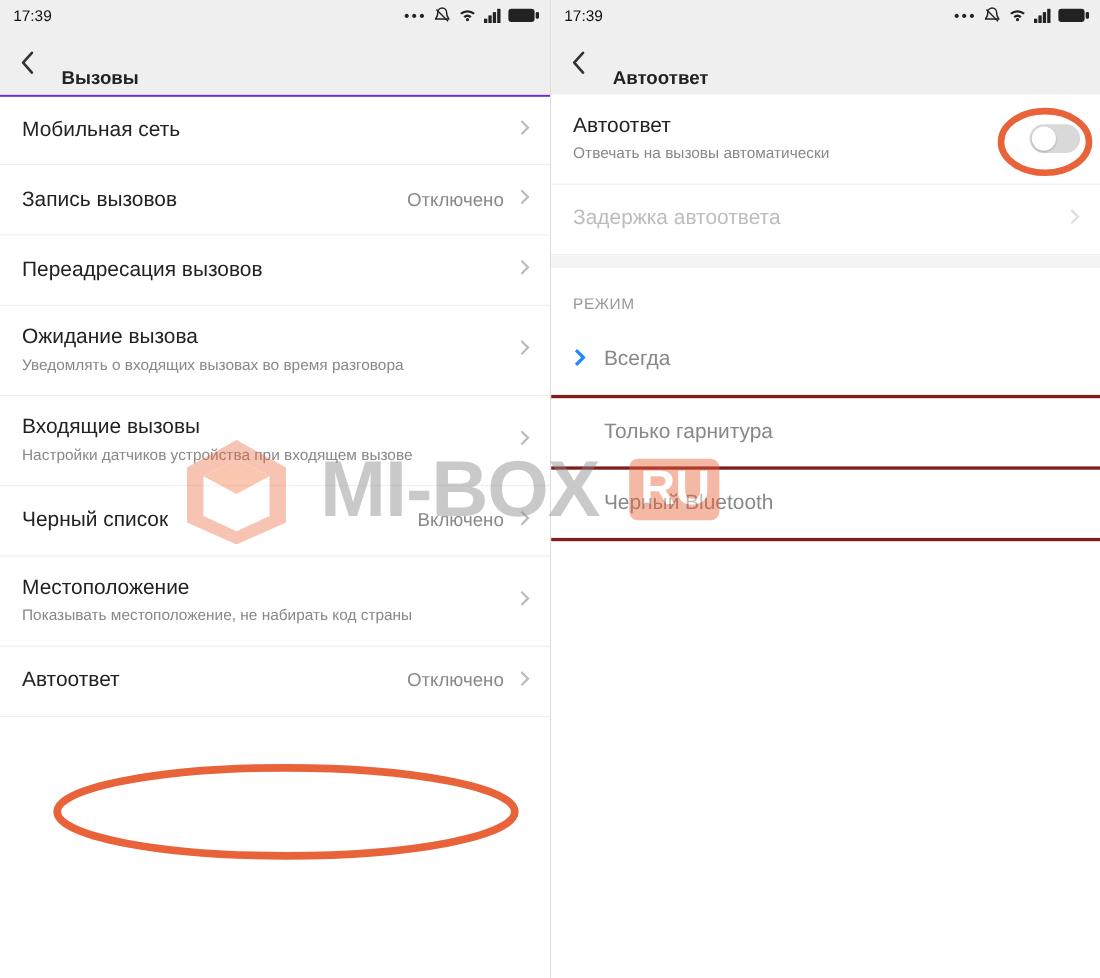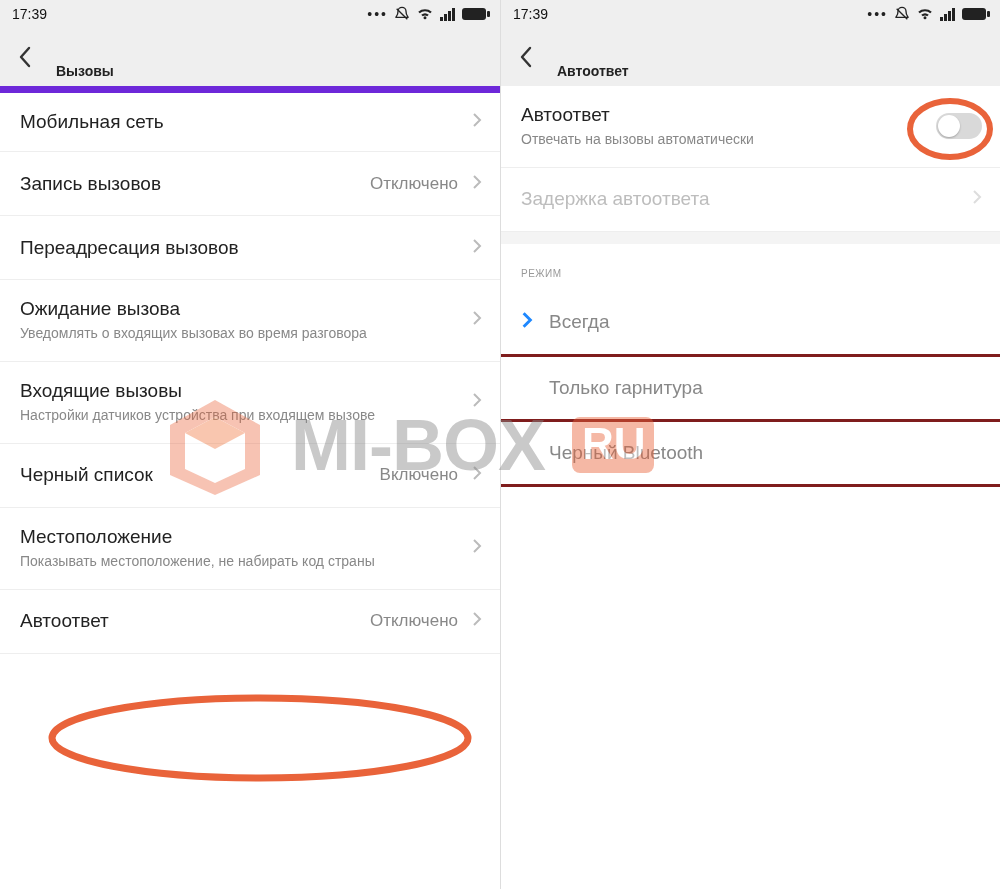--- a/index.html
+++ b/index.html
@@ -7,32 +7,32 @@
   .stage { position:relative; width:1000px; height:889px; display:flex; background:#fff; }
   .phone { width:500px; height:889px; background:#fff; display:flex; flex-direction:column; position:relative; }
   .phone + .phone { border-left:1px solid #ddd; }
   .statusbar { height:28px; background:#efefef; display:flex; align-items:center; justify-content:space-between; padding:0 10px 0 12px; font-size:14px; color:#111; }
   .sb-right { display:flex; align-items:center; gap:6px; }
   .sb-right span { display:inline-flex; align-items:center; }
   .dots::before { content:"\2022\2022\2022"; letter-spacing:2px; font-size:14px; color:#222; }
   .mute-icon svg, .wifi-icon svg, .signal-icon svg, .battery-icon svg { display:block; }
   .appbar { height:58px; display:flex; align-items:center; padding:0 12px; gap:18px; background:#efefef; }
   .back-btn { width:26px; height:26px; display:flex; align-items:center; justify-content:center; cursor:pointer; }
-  .title { font-size:14px; font-weight:600; color:#222;margin-top:28px; }
+  .title { font-size:17px; font-weight:600; color:#222;margin-top:28px; }
   .content { flex:1; background:#fff; overflow:hidden; }
   .row { padding:18px 18px 18px 20px; border-bottom:1px solid #eee; display:flex; align-items:center; cursor:pointer; min-height:64px; }
-  .row:first-child { border-top:7px solid #6d28d9; }
+  .row:first-child { border-top:2px solid #6d28d9; }
   .row .texts { flex:1; min-width:0; }
   .row .label { font-size:19px; color:#222; }
   .row .sub { font-size:14px; color:#888; margin-top:4px; line-height:1.35; }
   .row .value { font-size:17px; color:#888; margin-right:14px; white-space:nowrap; }
   .row .chev { color:#bbb; }
   .row.disabled .label, .row.disabled .chev, .row.disabled .value { color:#bdbdbd; }
   .row.disabled { cursor:default; }
-  .section-header { padding:24px 20px 12px 20px; font-size:10px; color:#999; letter-spacing:0.5px; background:#fff; }
+  .section-header { padding:24px 20px 12px 20px; font-size:14px; color:#999; letter-spacing:0.5px; background:#fff; }
   .spacer { height:12px; background:#f4f4f4; }
   .toggle { width:46px; height:26px; border-radius:13px; background:#d9d9d9; position:relative; margin-left:8px; }
   .toggle .knob { width:22px; height:22px; border-radius:11px; background:#fff; position:absolute; top:2px; left:2px; box-shadow:0 1px 2px rgba(0,0,0,0.25); }
   .mode-row { padding:20px 20px; border-bottom:3px solid #7f1d1d; display:flex; align-items:center; gap:12px; cursor:pointer; }
   .mode-row .mlabel { font-size:19px; color:#888; }
   .mode-row.selected .mlabel { color:#888; }
   .check { color:#1e88ff; font-size:18px; width:16px; }
   
   .highlight { position:absolute; pointer-events:none; }
   .hi1 { left:45px; top:692px; width:430px; height:92px; }

